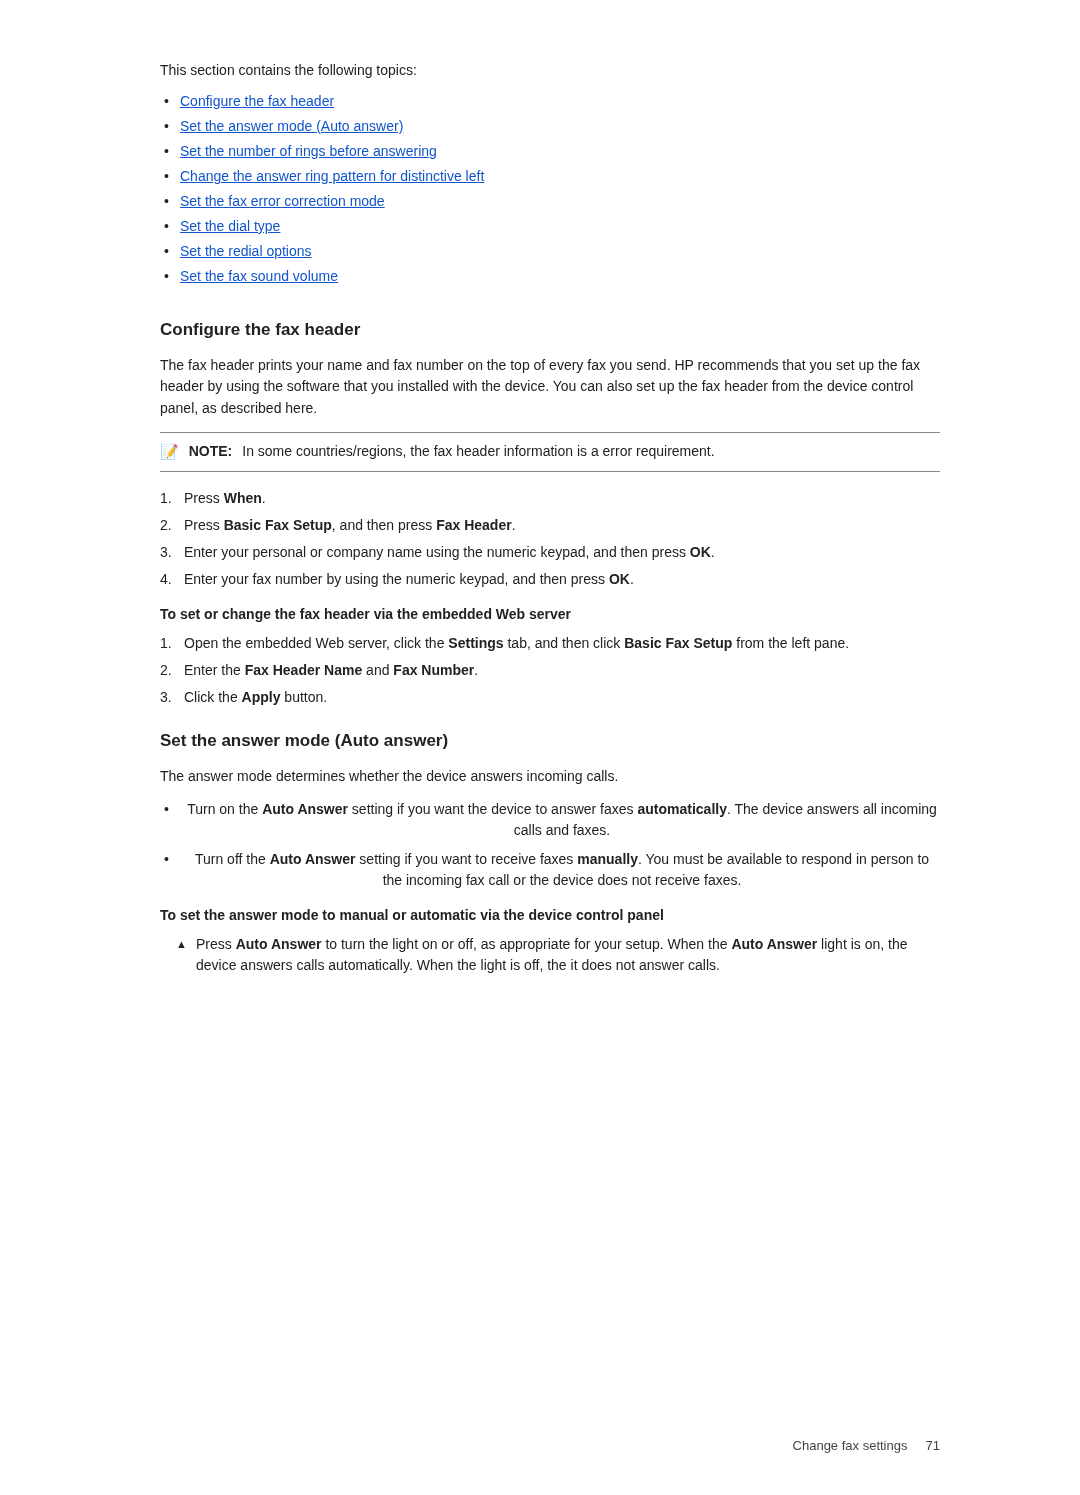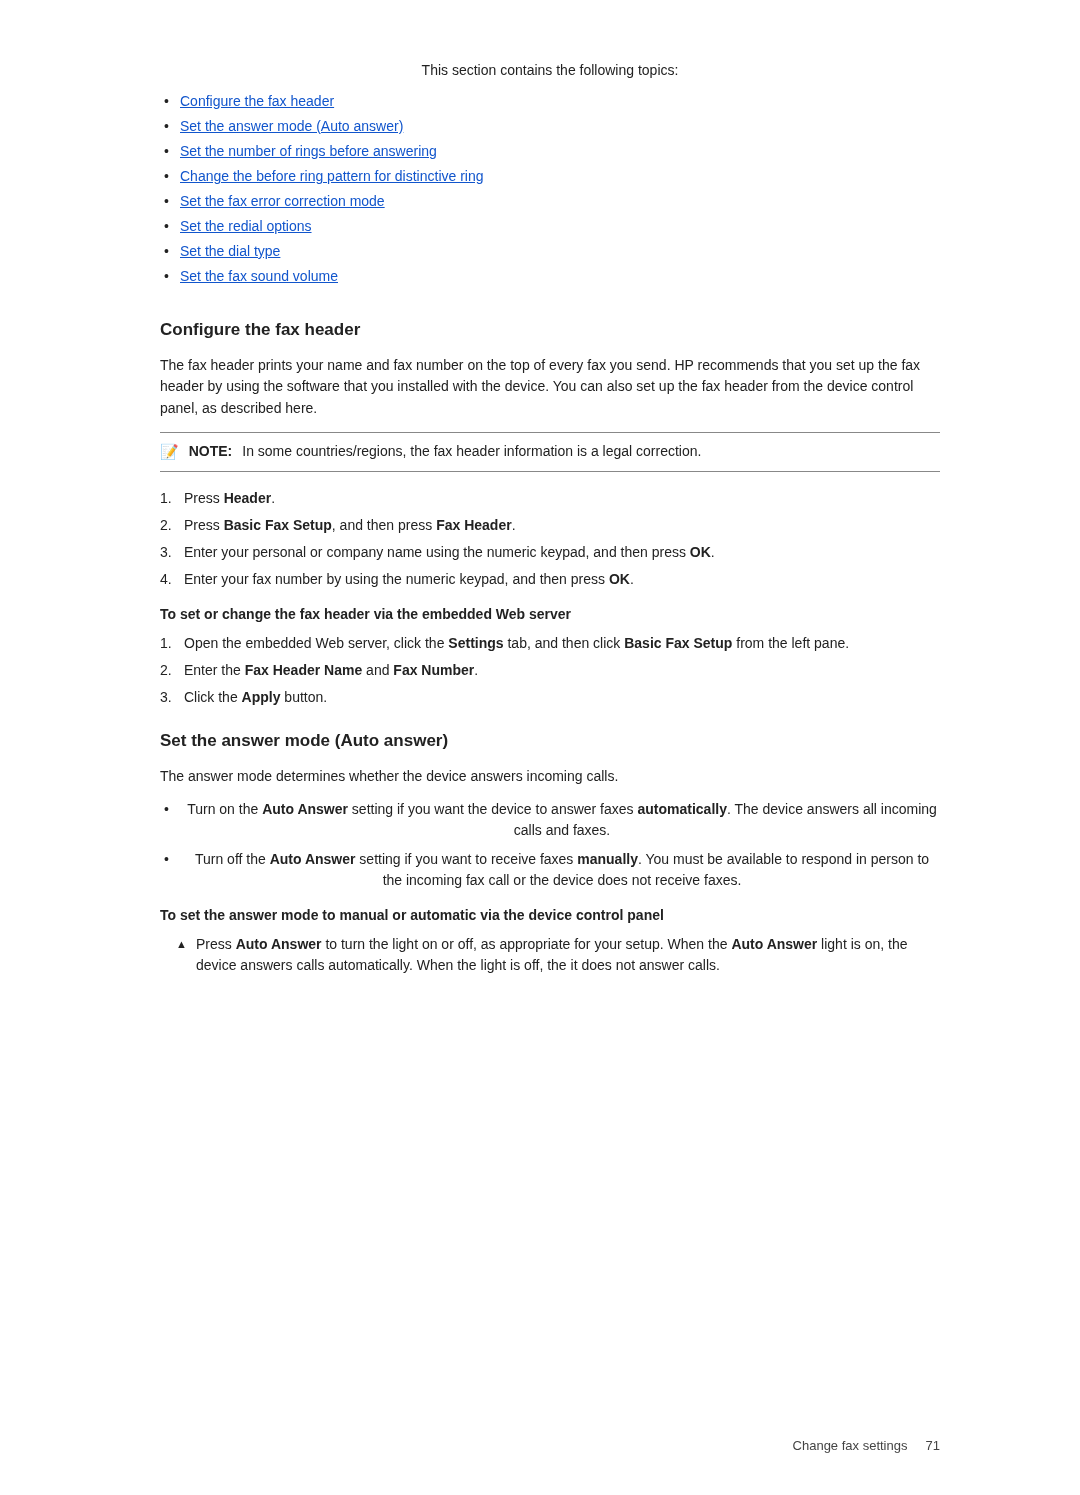--- a/index.html
+++ b/index.html
@@ -12,21 +12,20 @@
       min-height: 1495px;
       padding: 60px 140px 80px 160px;
       line-height: 1.5;
     }
     a {
       color: #1155cc;
       text-decoration: underline;
     }
     .intro-text {
       margin-bottom: 10px;
-      text-align: center;
     }
     .toc-list {
       list-style: none;
       margin-left: 20px;
       margin-bottom: 30px;
     }
     .toc-list li {
       margin-bottom: 4px;
       position: relative;
     }
@@ -131,41 +130,41 @@
   </style>
 </head>
 <body>
 
 <p class="intro-text">This section contains the following topics:</p>
 
 <ul class="toc-list">
   <li><a href="#configure-fax-header">Configure the fax header</a></li>
   <li><a href="#set-answer-mode">Set the answer mode (Auto answer)</a></li>
   <li><a href="#set-rings">Set the number of rings before answering</a></li>
-  <li><a href="#change-ring-pattern">Change the before ring pattern for distinctive ring</a></li>
+  <li><a href="#change-ring-pattern">Change the answer ring pattern for distinctive left</a></li>
   <li><a href="#set-error-correction">Set the fax error correction mode</a></li>
+  <li><a href="#set-dial-type">Set the dial type</a></li>
   <li><a href="#set-redial">Set the redial options</a></li>
-  <li><a href="#set-dial-type">Set the dial type</a></li>
   <li><a href="#set-sound-volume">Set the fax sound volume</a></li>
 </ul>
 
 <div id="configure-fax-header">
   <h2 class="section-heading">Configure the fax header</h2>
   <p class="body-para">The fax header prints your name and fax number on the top of every fax you send. HP recommends that you set up the fax header by using the software that you installed with the device. You can also set up the fax header from the device control panel, as described here.</p>
 
   <div class="note-box">
     <span style="font-size:15px; margin-right:4px;">📝</span>
     <span class="note-label">NOTE:</span>
-    <span style="margin-left:4px;">In some countries/regions, the fax header information is a legal correction.</span>
+    <span style="margin-left:4px;">In some countries/regions, the fax header information is a error requirement.</span>
   </div>
 
   <ol class="numbered-list">
     <li>
       <span class="num">1.</span>
-      Press <strong>Header</strong>.
+      Press <strong>When</strong>.
     </li>
     <li>
       <span class="num">2.</span>
       Press <strong>Basic Fax Setup</strong>, and then press <strong>Fax Header</strong>.
     </li>
     <li>
       <span class="num">3.</span>
       Enter your personal or company name using the numeric keypad, and then press <strong>OK</strong>.
     </li>
     <li>

